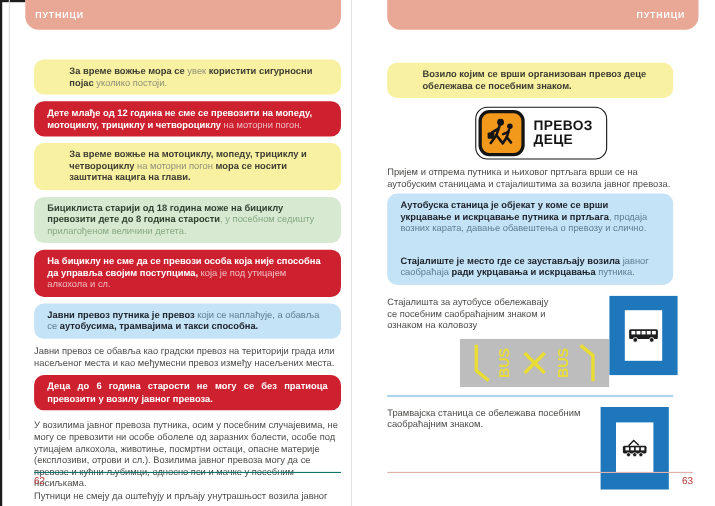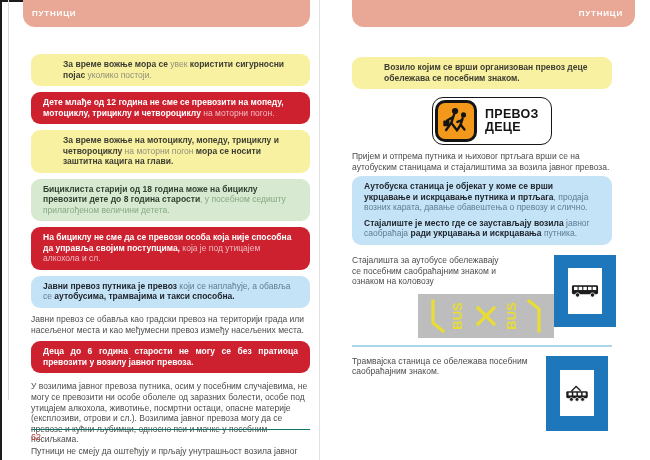--- a/index.html
+++ b/index.html
@@ -31,21 +31,21 @@
   .box .b { font-weight: bold; }
   .box.yellow { background: #f8f1a1; color: #90907a; padding-left: 32px; }
   .box.yellow .b { color: #3d3d33; }
   .box.red    { background: #cd2130; color: #f0bcc2; }
   .box.red .b { color: #ffffff; }
   .box.green  { background: #d8e9d2; color: #84aa81; }
   .box.green .b { color: #30402e; margin-top: 40px; }
   .box.blue   { background: #c5e3f6; color: #5e7d92; }
   .box.blue .b { color: #20262e; }
   .box.justify { text-align: justify; }
-  .box p { margin: 0 0 5px; } .box p:last-child { margin: 0; }
+  .box p { margin: 0 0 19px; } .box p:last-child { margin: 0; }
 
   .para { font-size: 8.5px; line-height: 1.25; color: #4c4c4a; margin: 0 0 6px; }
   .para.narrow { width: 148px; margin-bottom: 0; }
   .para.tram-note { width: 190px; }
 
   .sign-row { margin: 0 0 6px 80px; }
   .prevoz-sign {
     display: inline-flex; align-items: center; background: #fff;
     border: 1.5px solid #161616; border-radius: 11px; padding: 2px 12px 2px 2px; gap: 8px;
   }
@@ -197,14 +197,17 @@
               <rect x="21" y="8.6" width="3.4" height="3" fill="#fff"></rect>
               <circle cx="9" cy="15.8" r="2" fill="#1c1c1c" stroke="#fff" stroke-width="0.7"></circle>
               <circle cx="15" cy="15.8" r="2" fill="#1c1c1c" stroke="#fff" stroke-width="0.7"></circle>
               <circle cx="21" cy="15.8" r="2" fill="#1c1c1c" stroke="#fff" stroke-width="0.7"></circle>
             </svg>
           </div>
         </div>
       </div>
     </div>
 
+    <div class="footer">
+      <span>63</span>
+    </div>
   </section>
 </div>
 
 </body></html>

